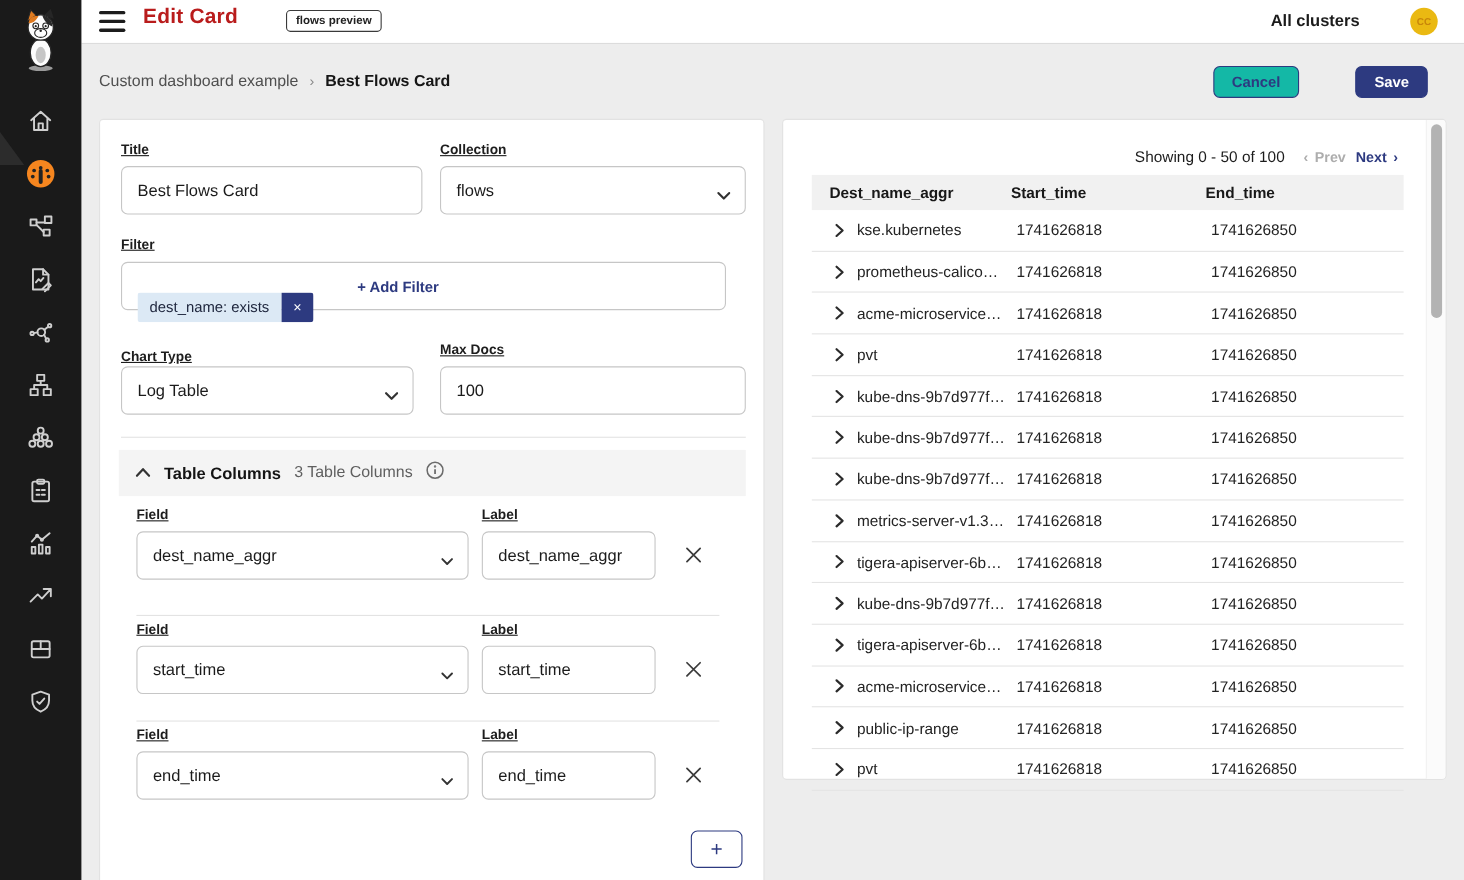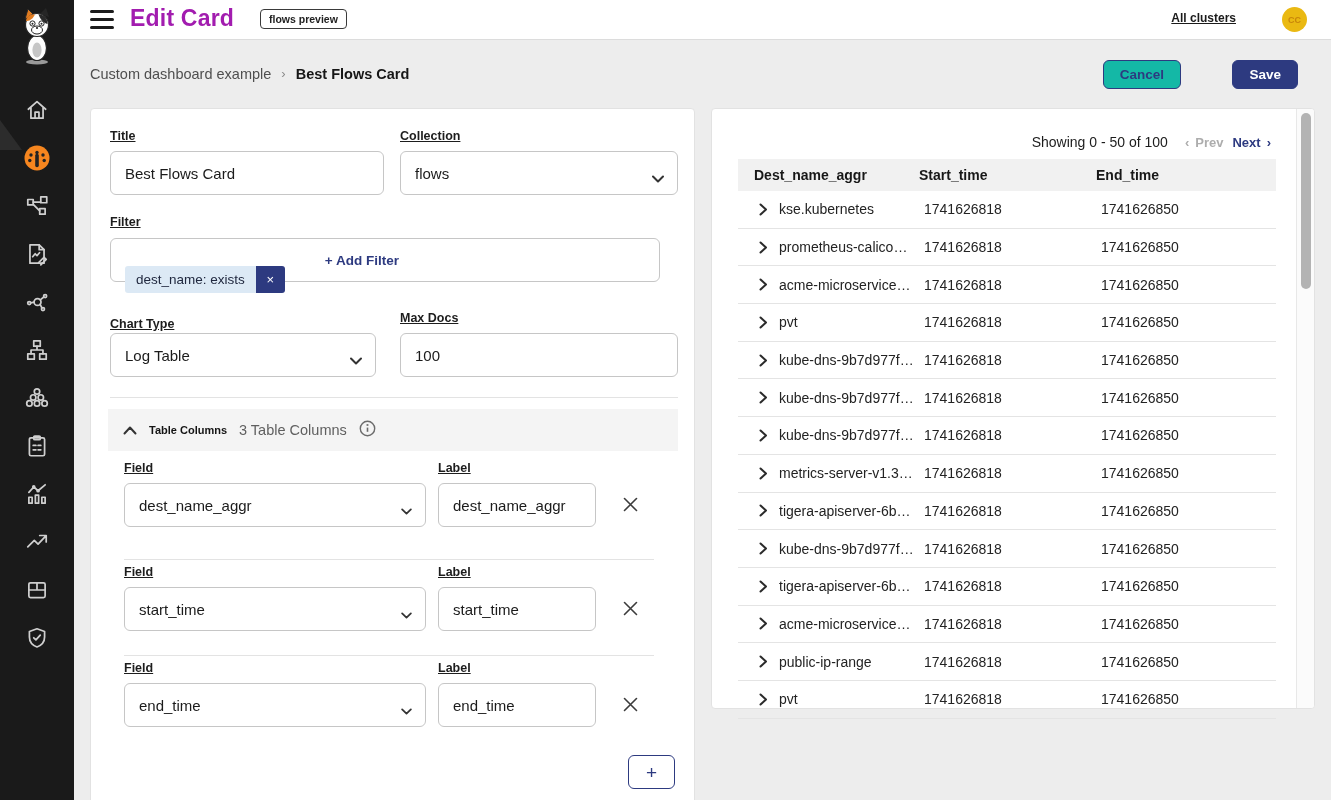--- a/index.html
+++ b/index.html
@@ -12,23 +12,23 @@
   .logo { position:absolute; left:17px; top:8px; width:40px; height:58px; }
   .side-wedge { position:absolute; left:0; top:118px; }
   .nav-icons { position:absolute; left:0; top:86px; width:74px; display:flex; flex-direction:column; align-items:center; }
   .nav-item { width:74px; height:48px; display:flex; align-items:center; justify-content:center; cursor:pointer; }
   .nav-item svg { stroke:#cfcfcf; fill:none; stroke-width:1.6; stroke-linecap:round; stroke-linejoin:round; }
 
   
   .topbar { position:absolute; left:74px; top:0; width:1257px; height:40px; background:#fff; border-bottom:1px solid #dcdcdc; z-index:20; }
   .hamburger { position:absolute; left:16px; top:10px; width:24px; height:19px; display:flex; flex-direction:column; justify-content:space-between; cursor:pointer; }
   .hamburger span { display:block; height:2.6px; background:#1c1c1c; border-radius:2px; }
-  .page-title { position:absolute; left:56px; top:5px; font-size:23px; font-weight:800; letter-spacing:.2px; color:#a21caf; }
+  .page-title { position:absolute; left:56px; top:5px; font-size:19px; font-weight:800; letter-spacing:.2px; color:#b91c1c; }
   .badge { position:absolute; left:186px; top:9px; border:1px solid #3a3a3a; border-radius:4px; font-size:10.5px; font-weight:600; color:#222; padding:3px 8px; background:#fff; }
-  .cluster-sel { position:absolute; right:95px; top:11px; font-size:12px; font-weight:600; color:#1b1b1b; cursor:pointer;text-decoration:underline; }
+  .cluster-sel { position:absolute; right:95px; top:11px; font-size:15px; font-weight:600; color:#1b1b1b; cursor:pointer; }
   .avatar { position:absolute; right:24px; top:7px; width:25px; height:25px; border-radius:50%; background:#eab912; color:#c8860a; font-size:9px; font-weight:700; display:flex; align-items:center; justify-content:center; cursor:pointer; }
 
   
   .crumb-row { position:absolute; left:90px; top:60px; right:16px; height:32px; z-index:10; }
   .crumb { position:absolute; left:0; top:6px; font-size:14.5px; color:#4f4f4f; display:flex; gap:10px; align-items:flex-start; }
   .crumb .sep { color:#8a8a8a; font-size:13px; }
   .crumb .current { color:#161616; font-weight:700; }
   .btn { font-family:inherit; font-size:13.5px; font-weight:600; border-radius:6px; height:29px; padding:0 16px; cursor:pointer; }
   .btn-cancel { position:absolute; right:134px; top:0; background:#14b8a6; border:1.5px solid #2d3a80; color:#2d3a80; }
   .btn-save  { position:absolute; right:17px; top:0; background:#2d3a80; border:1.5px solid #2d3a80; color:#fff; }
@@ -44,21 +44,21 @@
   .f-select { display:flex; align-items:center; cursor:pointer; }
   .f-select .chev { position:absolute; right:13px; top:50%; margin-top:-4px; }
   .chev svg { stroke:#333; fill:none; stroke-width:2; stroke-linecap:round; stroke-linejoin:round; }
   .filter-box { position:absolute; left:19px; top:129px; width:550px; height:44px; border:1px solid #c6c6c6; border-radius:6px; display:flex; align-items:center; padding:0 14px; gap:40px; }
   .chip { display:flex; height:27px; border-radius:3px; overflow:hidden;margin-top:39px; }
   .chip-label { background:#dce9f5; color:#20283f; font-size:13.5px; display:flex; align-items:center; padding:0 11px; }
   .chip-x { width:29px; background:#2d3a80; color:#fff; border:none; font-size:13px; display:flex; align-items:center; justify-content:center; cursor:pointer; }
   .add-filter { color:#2d3a80; font-size:13.5px; font-weight:600; cursor:pointer; background:none; border:none; font-family:inherit; }
   .hr { position:absolute; left:19px; width:568px; height:1px; background:#e3e3e3; }
   .acc-header { position:absolute; left:17px; top:300px; width:570px; height:42px; background:#f4f4f4; display:flex; align-items:center; gap:12px; padding:0 15px; cursor:pointer; }
-  .acc-title { font-size:11px; font-weight:700; color:#141414; }
+  .acc-title { font-size:15px; font-weight:700; color:#141414; }
   .acc-count { font-size:14.5px; color:#5f5f5f; }
   .info-ic svg { stroke:#6b6b6b; fill:none; stroke-width:1.4; }
   .col-row { position:absolute; left:33px; width:545px; }
   .x-btn { position:absolute; background:none; border:none; cursor:pointer; padding:0; }
   .x-btn svg { stroke:#3c3c3c; stroke-width:1.6; stroke-linecap:round; }
   .add-btn { position:absolute; left:537px; top:646px; width:47px; height:34px; background:#fff; border:1.5px solid #2d3a80; border-radius:6px; color:#2d3a80; font-size:19px; font-weight:500; cursor:pointer; line-height:1; }
 
   
   .pag-row { position:absolute; right:43px; top:25px; display:flex; align-items:center; gap:9px; font-size:14px; }
   .pag-show { color:#1c1c1c; }

